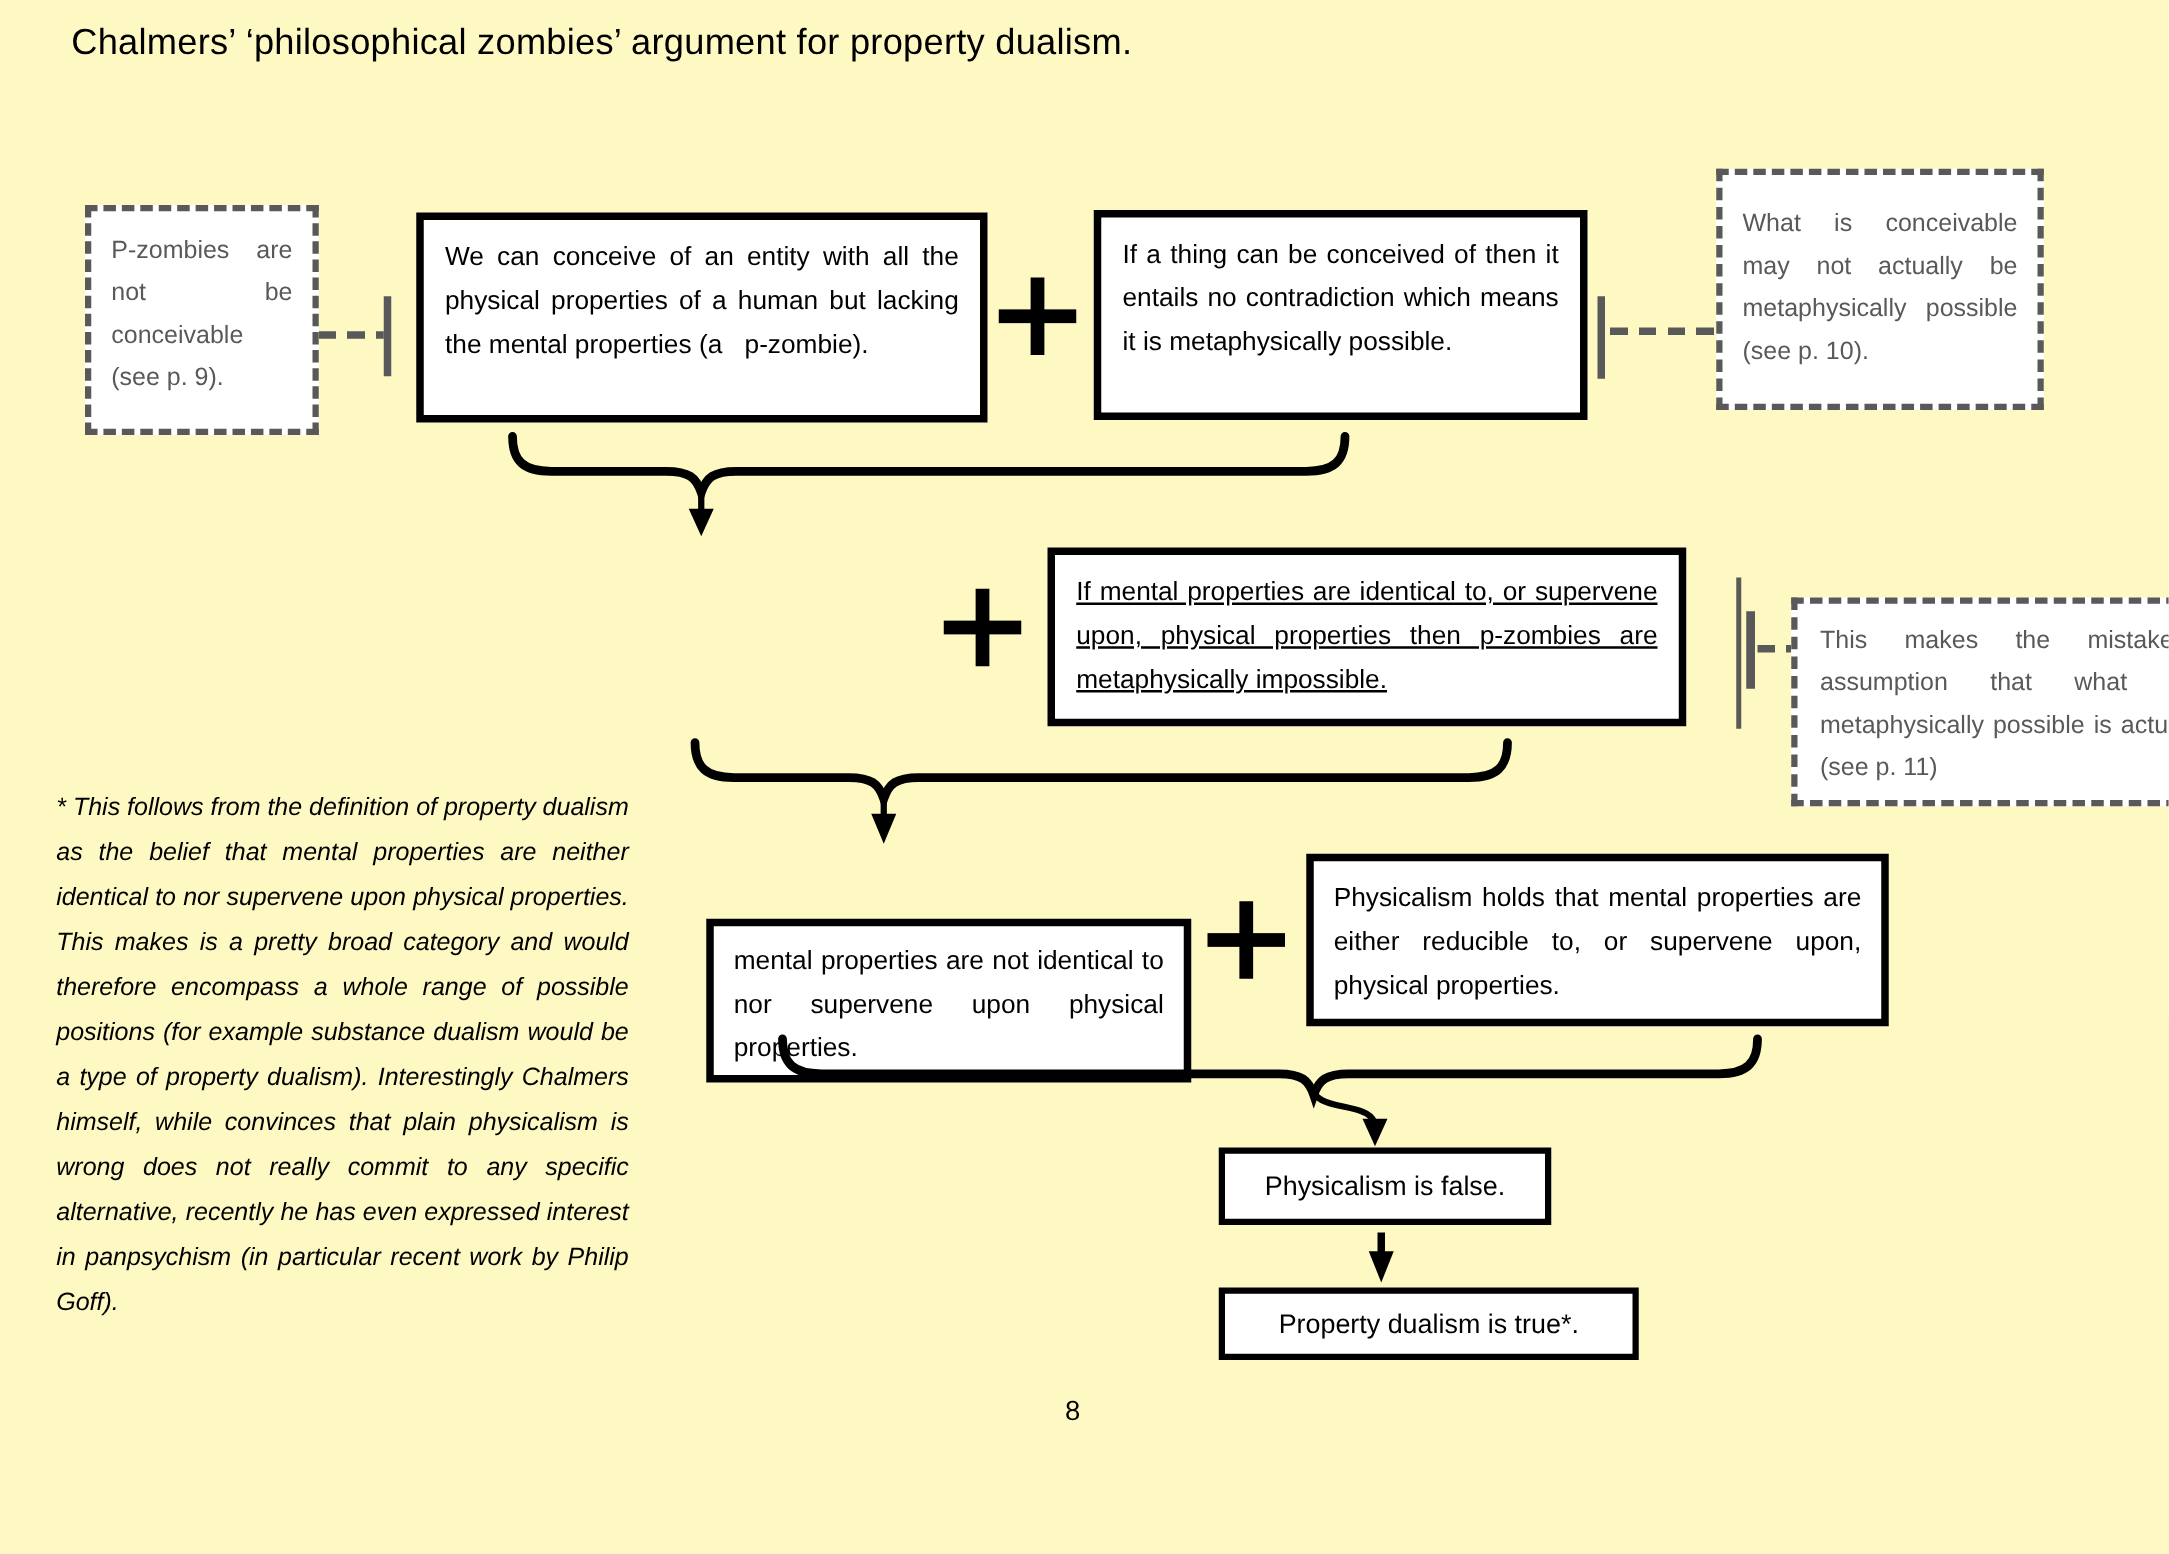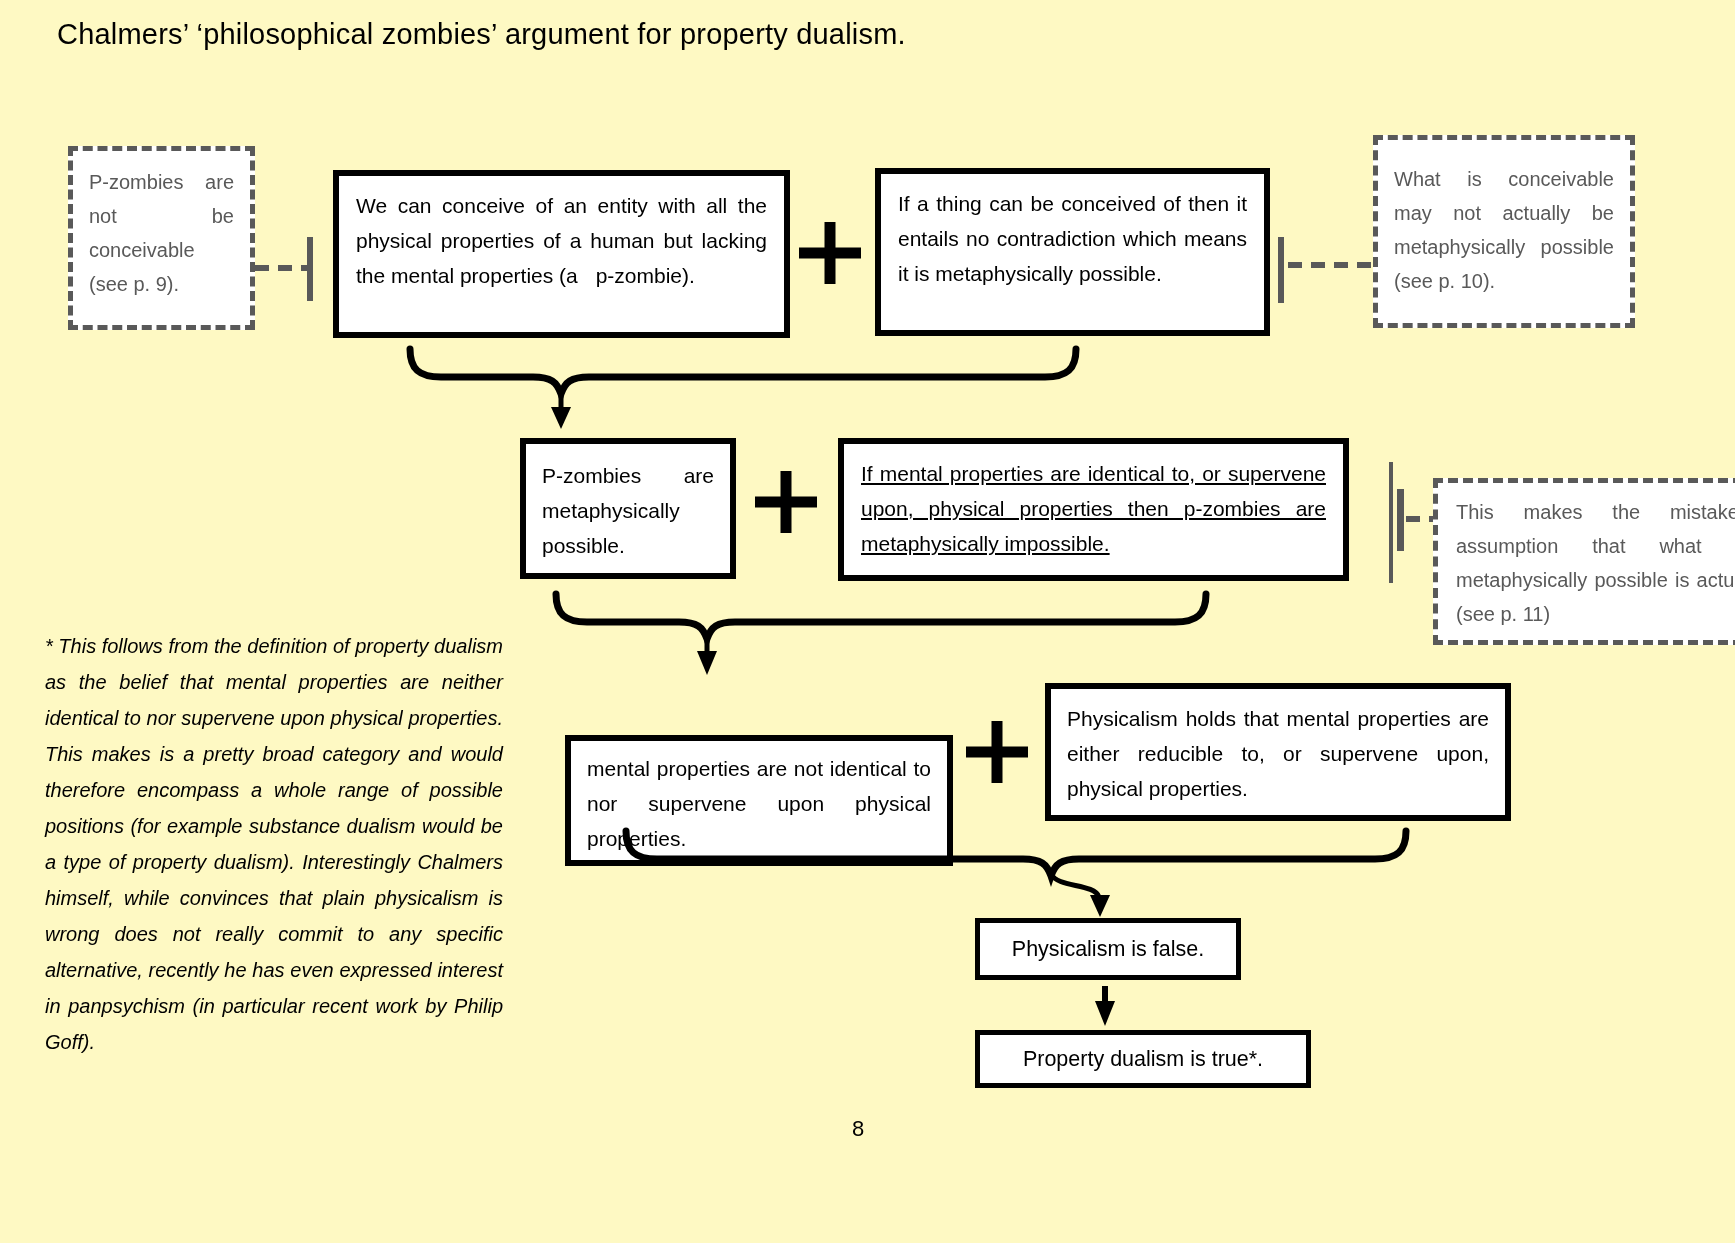--- a/index.html
+++ b/index.html
@@ -40,21 +40,21 @@
   .pagenum{left:852px;top:1116px;font-size:22px;}
   svg.overlay{position:absolute;left:0;top:0;pointer-events:none;}
 </style>
 </head>
 <body>
 
 <div class="slide">
 
   <div class="abs title">Chalmers’ ‘philosophical zombies’ argument for property dualism.</div>
 
-  <div class="abs obox" style="left:68px;top:146px;width:187px;height:184px;">
+  <div class="abs obox" style="left:68px;top:164px;width:187px;height:184px;">
     <span>P-zombies are not be conceivable (see p. 9).</span>
   </div>
   <div class="abs hdash" style="left:255px;top:265px;width:52px;"></div>
   <div class="abs vbar" style="left:307px;top:237px;width:6px;height:64px;"></div>
 
   <div class="abs pbox" style="left:333px;top:170px;width:457px;height:168px;">
     <span>We can conceive of an entity with all the physical properties of a human but lacking the mental properties (a </span><b>p-zombie</b><span>).</span>
   </div>
 
   <div class="abs plus" style="left:799px;top:222px;" aria-label="+"></div>
@@ -62,23 +62,20 @@
   <div class="abs pbox" style="left:875px;top:168px;width:395px;height:168px;">
     <span>If a thing can be conceived of then it entails no contradiction which means it is metaphysically possible.</span>
   </div>
 
   <div class="abs vbar" style="left:1278px;top:237px;width:6px;height:66px;"></div>
   <div class="abs hdash" style="left:1288px;top:262px;width:85px;"></div>
   <div class="abs obox" style="left:1373px;top:135px;width:262px;height:193px;padding-top:22px;">
     <span>What is conceivable may not actually be metaphysically possible (see p. 10).</span>
   </div>
 
-  <div class="abs pbox" style="left:520px;top:438px;width:216px;height:141px;padding:14px 16px;">
-    <span>P-zombies are metaphysically possible.</span>
-  </div>
 
   <div class="abs plus" style="left:755px;top:471px;" aria-label="+"></div>
 
   <div class="abs pbox" style="left:838px;top:438px;width:511px;height:143px;padding:12px 17px;text-decoration:underline;">
     <span>If mental properties are identical to, or supervene upon, physical properties then p-zombies are metaphysically impossible.</span>
   </div>
 
   <div class="abs vbar" style="left:1389px;top:462px;width:4px;height:121px;"></div>
   <div class="abs vbar" style="left:1397px;top:489px;width:7px;height:62px;"></div>
   <div class="abs hdash" style="left:1406px;top:516px;width:27px;"></div>

